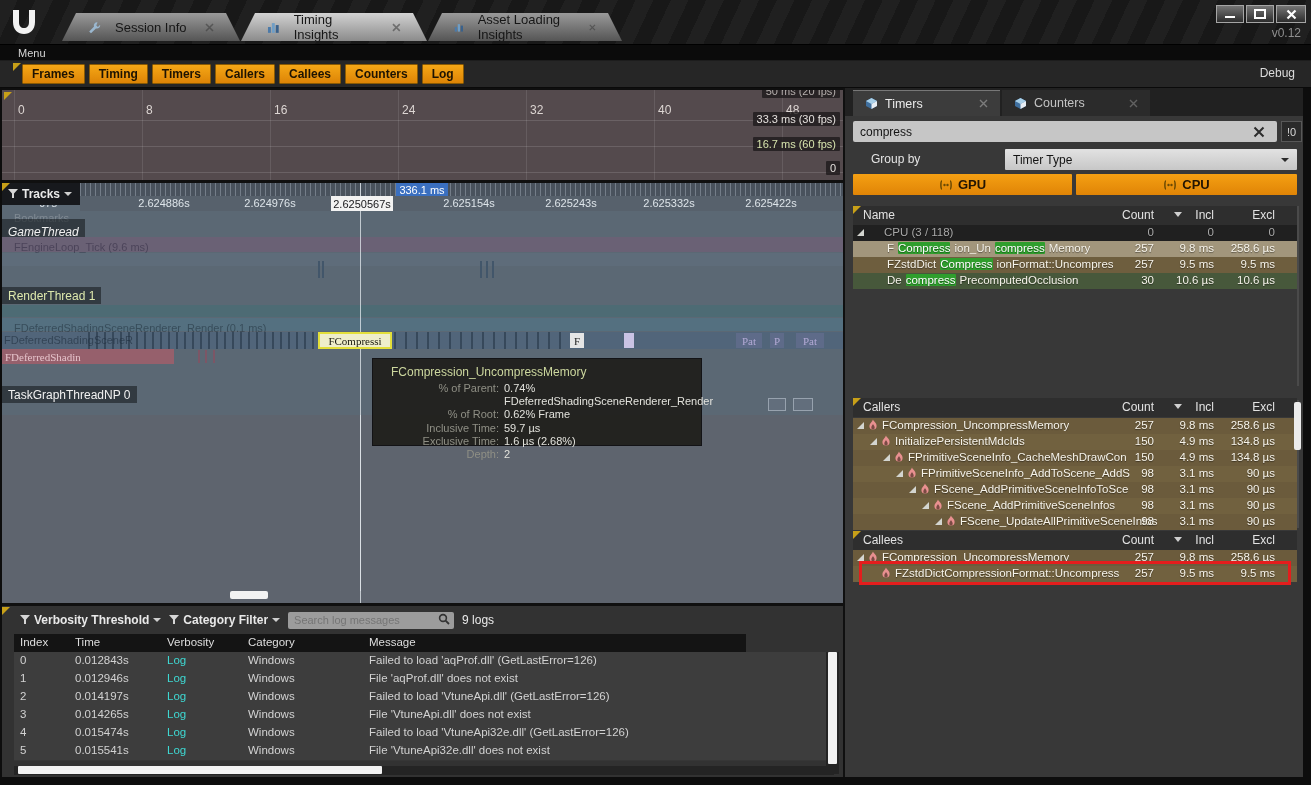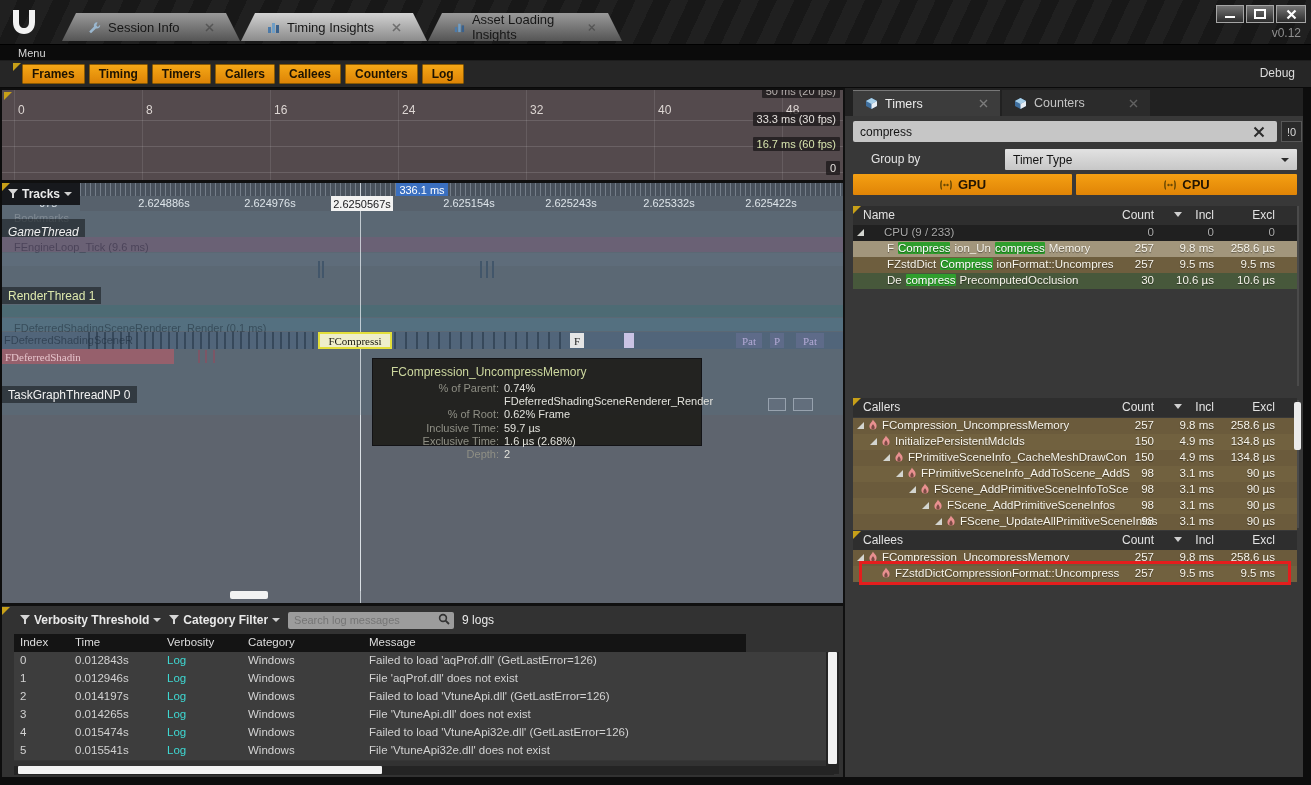--- a/index.html
+++ b/index.html
@@ -5,21 +5,21 @@
   html,body{margin:0;padding:0;background:#000;}
   body{width:1311px;height:785px;overflow:hidden;font-family:"Liberation Sans",sans-serif;-webkit-font-smoothing:antialiased;}
   .abs{position:absolute;}
   #win{position:relative;width:1311px;height:785px;background:#0e0e0e;overflow:hidden;}
 
   
   #titlebar{left:0;top:0;width:1311px;height:44px;
     background:repeating-linear-gradient(115deg,#202020 0 16px,#181818 16px 32px);border-bottom:1px solid #000;}
   #logo{left:6px;top:4px;width:36px;height:34px;}
   .tab{top:13px;height:28px;clip-path:polygon(14px 0,calc(100% - 14px) 0,100% 100%,0 100%);
-    display:flex;align-items:center;gap:7px;padding:12px 26px;box-sizing:border-box;color:#161616;font-size:13px;}
+    display:flex;align-items:center;gap:14px;padding:12px 26px;box-sizing:border-box;color:#161616;font-size:13px;}
   .tab-inactive{background:linear-gradient(#9a9a9a,#555);}
   .tab-active{background:linear-gradient(#d2d2d2,#8b8b8b);}
   .tab .x{margin-left:auto;opacity:.55;}
   .wbtn{top:5px;height:18px;width:28px;background:linear-gradient(#757575,#2d2d2d);border:1px solid #a5a5a5;
     display:flex;align-items:center;justify-content:center;box-sizing:border-box;}
   #version{right:10px;top:26px;color:#8f8f8f;font-size:12px;}
 
   
   #menubar{left:0;top:45px;width:1311px;height:16px;background:#0b0b0b;color:#d6d6d6;font-size:11px;
     display:flex;align-items:center;padding-left:18px;box-sizing:border-box;border-bottom:1px solid #1d1d1d;}
@@ -437,21 +437,21 @@
     <div class="abs thead" style="top:118px;">
       <span class="nm">Name</span>
       <span class="num n-count">Count</span>
       <div class="sortcaret"></div>
       <span class="num n-incl">Incl</span>
       <span class="num n-excl">Excl</span>
     </div>
     <div class="abs trow grouprow" style="top:137px;">
       <span class="nm" style="left:4px;">
           <span class="exp"></span>
-          <span style="margin-left:16px;">CPU (9 / 233)</span>
+          <span style="margin-left:16px;">CPU (3 / 118)</span>
         </span>
       <span class="num n-count">0</span>
       <span class="num n-incl">0</span>
       <span class="num n-excl">0</span>
     </div>
     <div class="abs trow" style="top:153px;background:#a2967c;">
       <span class="nm" style="left:34px;">F<span class="hl">Compress</span>ion_Un<span class="hl">compress</span>Memory</span>
       <span class="num n-count">257</span>
       <span class="num n-incl">9.8 ms</span>
       <span class="num n-excl">258.6 µs</span>

